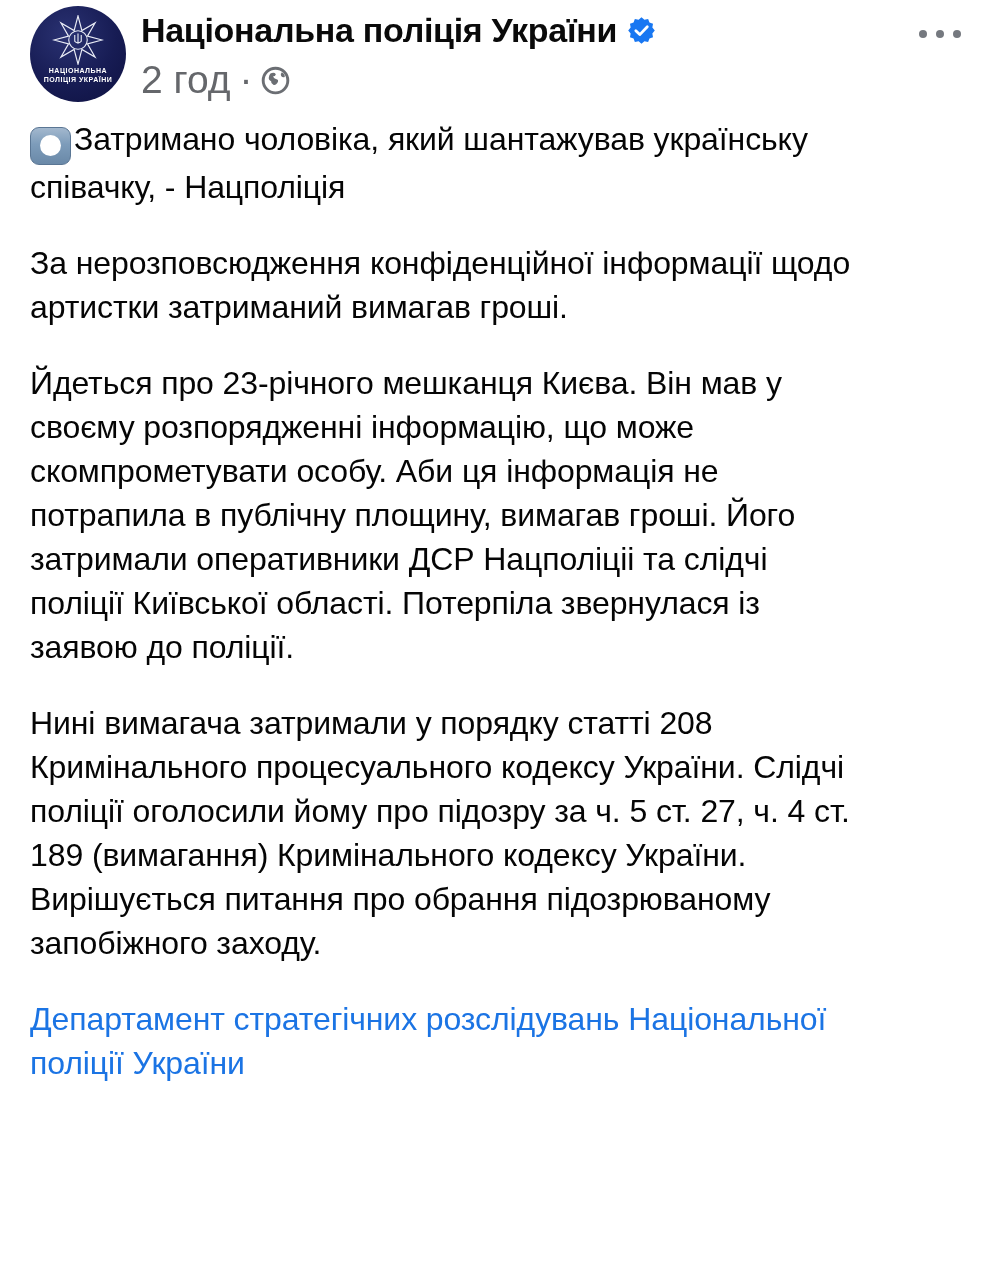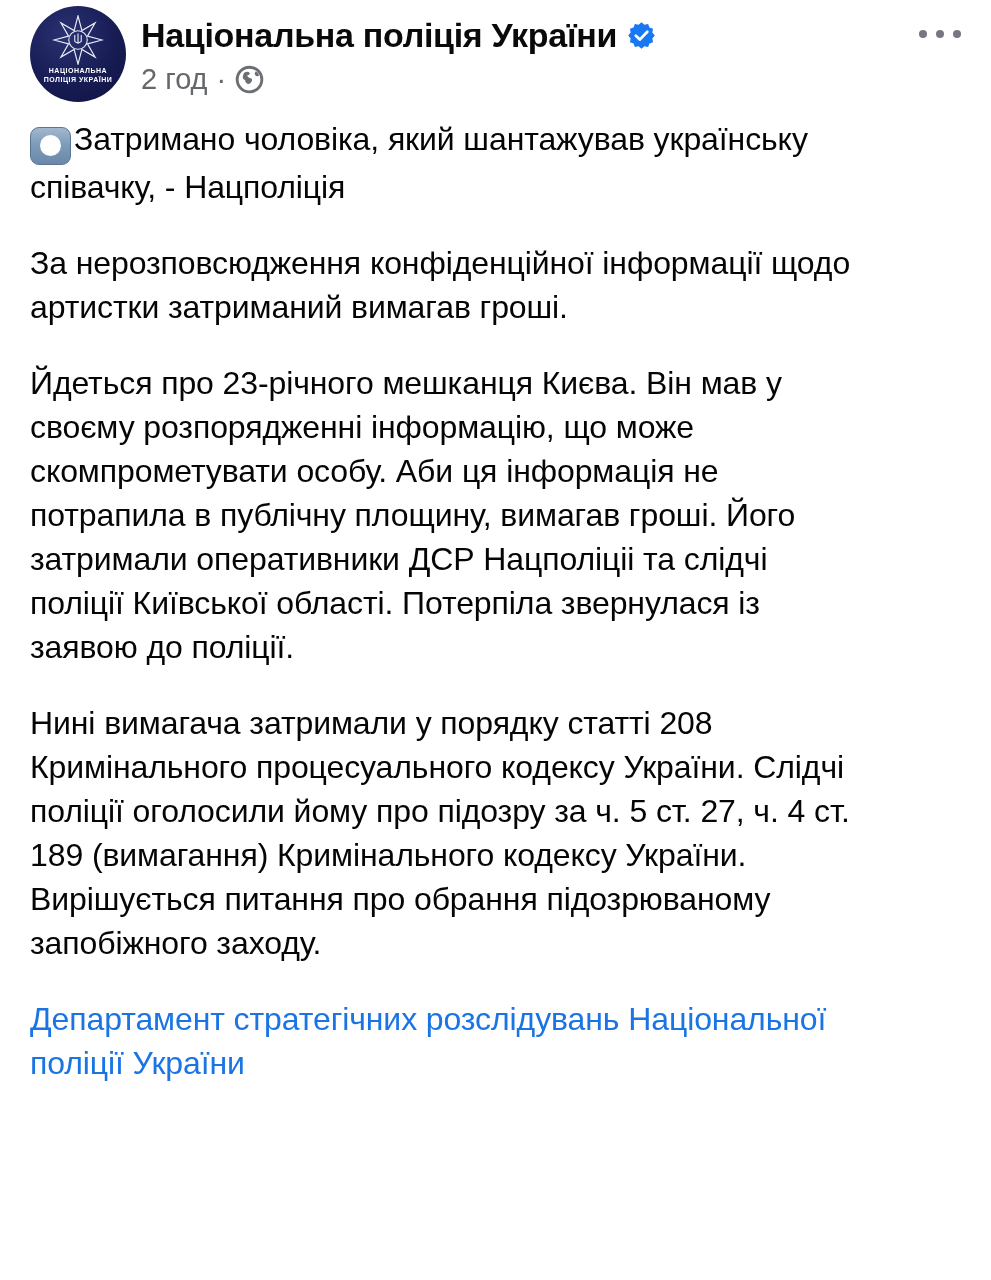--- a/index.html
+++ b/index.html
@@ -4,37 +4,37 @@
 <style>
   html,body{margin:0;padding:0;}
   body{
     width:991px;height:1280px;background:#ffffff;overflow:hidden;
     font-family:"Liberation Sans", sans-serif;color:#050505;
     -webkit-font-smoothing:antialiased;
   }
   .post{position:relative;padding:6px 30px 0 30px;}
 
   
-  .header{display:flex;align-items:center;}
+  .header{display:flex;align-items:flex-end;}
   .avatar{
     width:96px;height:96px;border-radius:50%;flex:none;cursor:pointer;
     background:radial-gradient(circle at 38% 30%, #2a3272 0%, #171c54 55%, #0e1140 100%);
     display:flex;flex-direction:column;align-items:center;overflow:hidden;
   }
   .avatar svg{margin-top:9px;display:block;}
   .avatar-text{
     color:#ffffff;font-size:7px;font-weight:bold;letter-spacing:.5px;
     line-height:9px;text-align:center;margin-top:1px;white-space:pre-line;
   }
   .header-info{margin-left:15px;padding-top:3px;}
   .title-row{display:flex;align-items:center;gap:10px;}
   .page-name{font-size:34px;font-weight:700;letter-spacing:-.3px;color:#0a0a0a;cursor:pointer;}
   .badge{display:flex;align-items:center;}
   .meta-row{display:flex;align-items:center;gap:9px;margin-top:8px;
-    color:#65676b;font-size:29px;cursor:pointer;}
+    color:#65676b;font-size:39px;cursor:pointer;}
   .more-btn{position:absolute;right:28px;top:22px;display:flex;gap:9px;
     padding:8px 2px;cursor:pointer;background:none;border:none;}
   .more-btn .dot{width:8px;height:8px;border-radius:50%;background:#75797f;}
 
   
   .body-text{margin-top:15px;font-size:32px;line-height:44px;letter-spacing:-.1px;}
   .para{margin:8px 0 32px;white-space:pre-line;}
   .para.link{color:#1b74e4;cursor:pointer;margin-bottom:0;}
 
   

